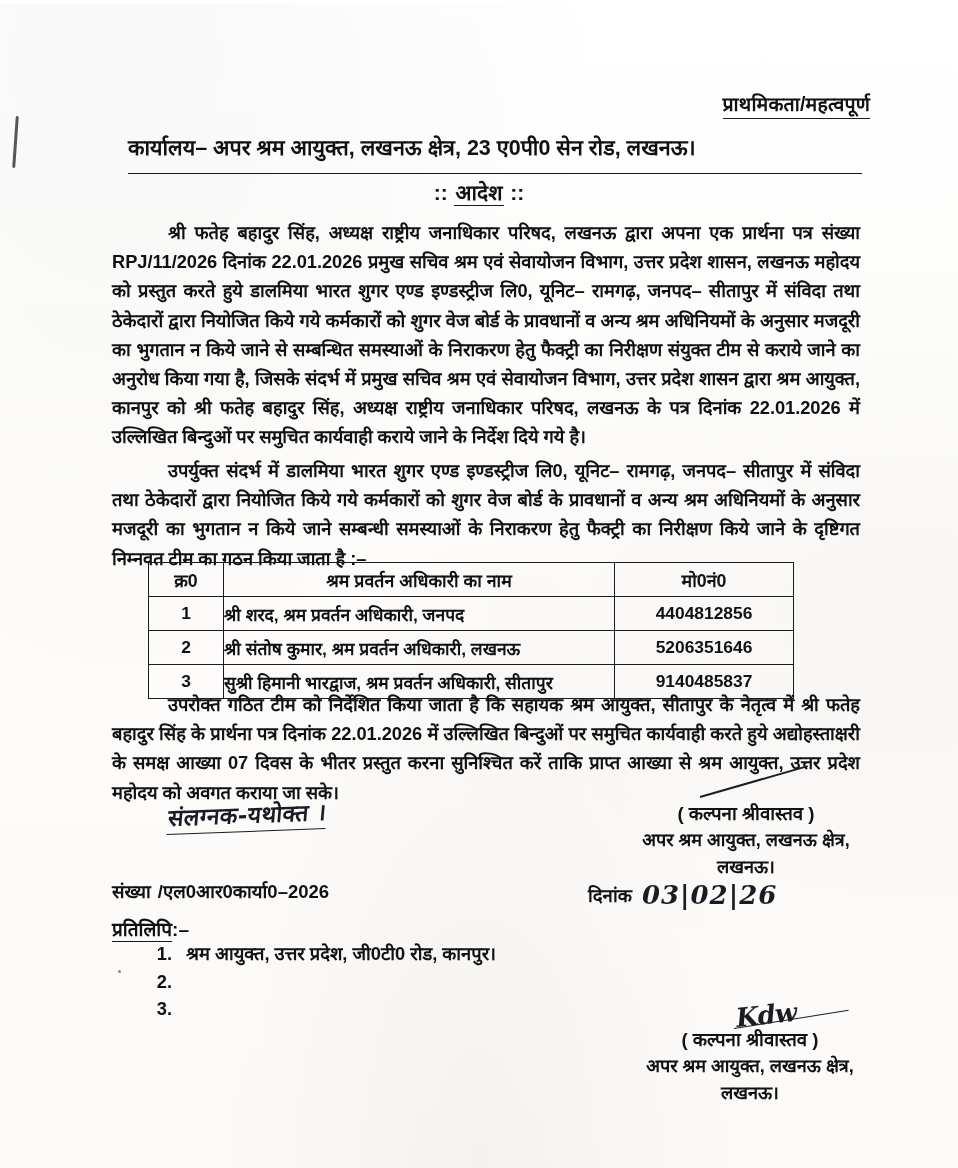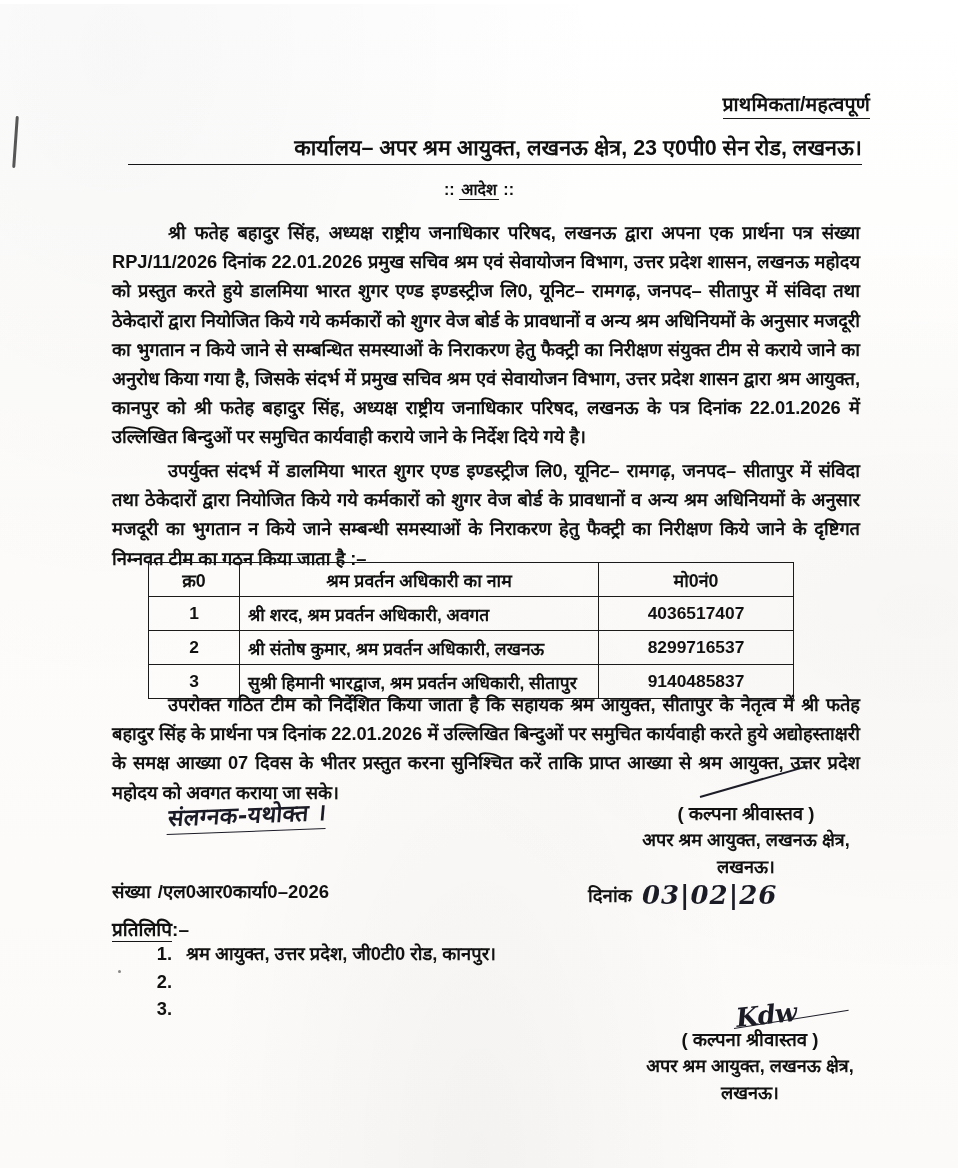--- a/index.html
+++ b/index.html
@@ -50,32 +50,32 @@
   }
 
   
   .office-heading {
     position: absolute;
     top: 128px;
     left: 128px;
     right: 96px;
     font-size: 21.5px;
     font-weight: 700;
-    text-align: right;
+    text-align: left;
     border-bottom: 1.8px solid #161616;
-    padding-bottom: 3px;
+    padding-bottom: 12px;
     white-space: nowrap;
   }
   .order-title {
     position: absolute;
     top: 174px;
     left: 0;
     right: 0;
     text-align: center;
-    font-size: 16px;
+    font-size: 21px;
     font-weight: 700;
   }
   .order-title .word {
     border-bottom: 1.6px solid #161616;
     padding: 0 2px 1px 2px;
   }
 
   
   .body-block {
     position: absolute;
@@ -105,21 +105,21 @@
   }
   table.team-table {
     width: 100%;
     border-collapse: collapse;
     font-size: 17.4px;
     font-weight: 600;
   }
   table.team-table th,
   table.team-table td {
     border: 1.4px solid #1b1b1b;
-    padding: 3px 8px;
+    padding: 3px 0;
     height: 27px;
     vertical-align: middle;
   }
   table.team-table th {
     font-weight: 700;
     text-align: center;
     font-size: 17.8px;
   }
   .col-sl { width: 74px; text-align: center; }
   .col-name { text-align: left; padding-left: 10px; }
@@ -334,27 +334,27 @@
         <thead>
           <tr>
             <th class="col-sl">क्र0</th>
             <th class="col-name">श्रम प्रवर्तन अधिकारी का नाम</th>
             <th class="col-mob">मो0नं0</th>
           </tr>
         </thead>
         <tbody>
           <tr>
             <td class="col-sl">1</td>
-            <td class="col-name">श्री शरद, श्रम प्रवर्तन अधिकारी, अवगत</td>
-            <td class="col-mob">4036517407</td>
+            <td class="col-name">श्री शरद, श्रम प्रवर्तन अधिकारी, जनपद</td>
+            <td class="col-mob">4404812856</td>
           </tr>
           <tr>
             <td class="col-sl">2</td>
             <td class="col-name">श्री संतोष कुमार, श्रम प्रवर्तन अधिकारी, लखनऊ</td>
-            <td class="col-mob">8299716537</td>
+            <td class="col-mob">5206351646</td>
           </tr>
           <tr>
             <td class="col-sl">3</td>
             <td class="col-name">सुश्री हिमानी भारद्वाज, श्रम प्रवर्तन अधिकारी, सीतापुर</td>
             <td class="col-mob">9140485837</td>
           </tr>
         </tbody>
       </table>
     </div>
 

